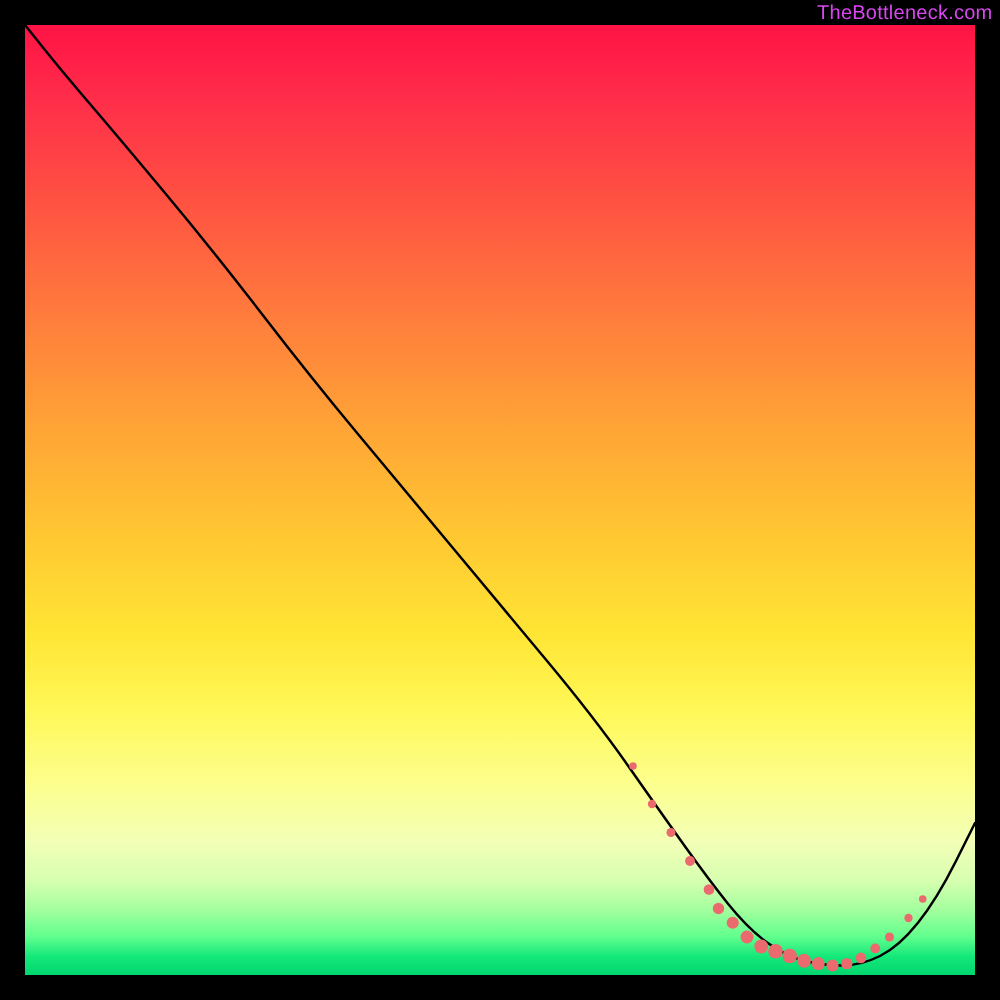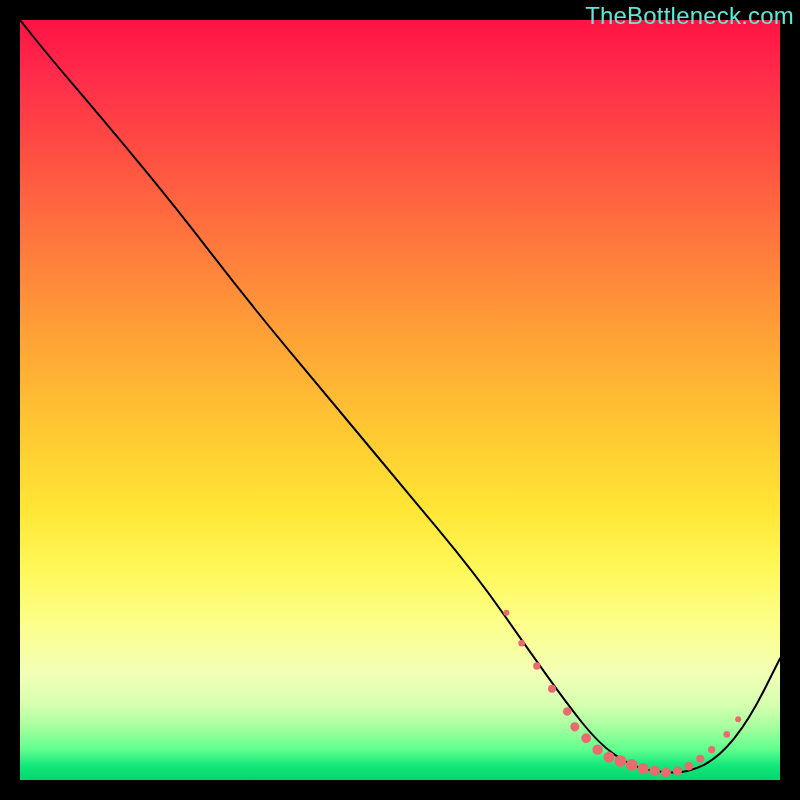--- a/index.html
+++ b/index.html
@@ -49,22 +49,22 @@
     );
   }
   svg.curve {
     position: absolute;
     inset: 0;
   }
   .watermark {
     position: absolute;
     top: 2px;
     right: 6px;
-    color: #5eead4;
-    font-size: 24px;
+    color: #d946ef;
+    font-size: 16px;
     font-weight: 500;
     letter-spacing: 0.2px;
   }
 </style>
 </head>
 <body>
 
 <div class="stage">
 
   <div class="plot-area">

